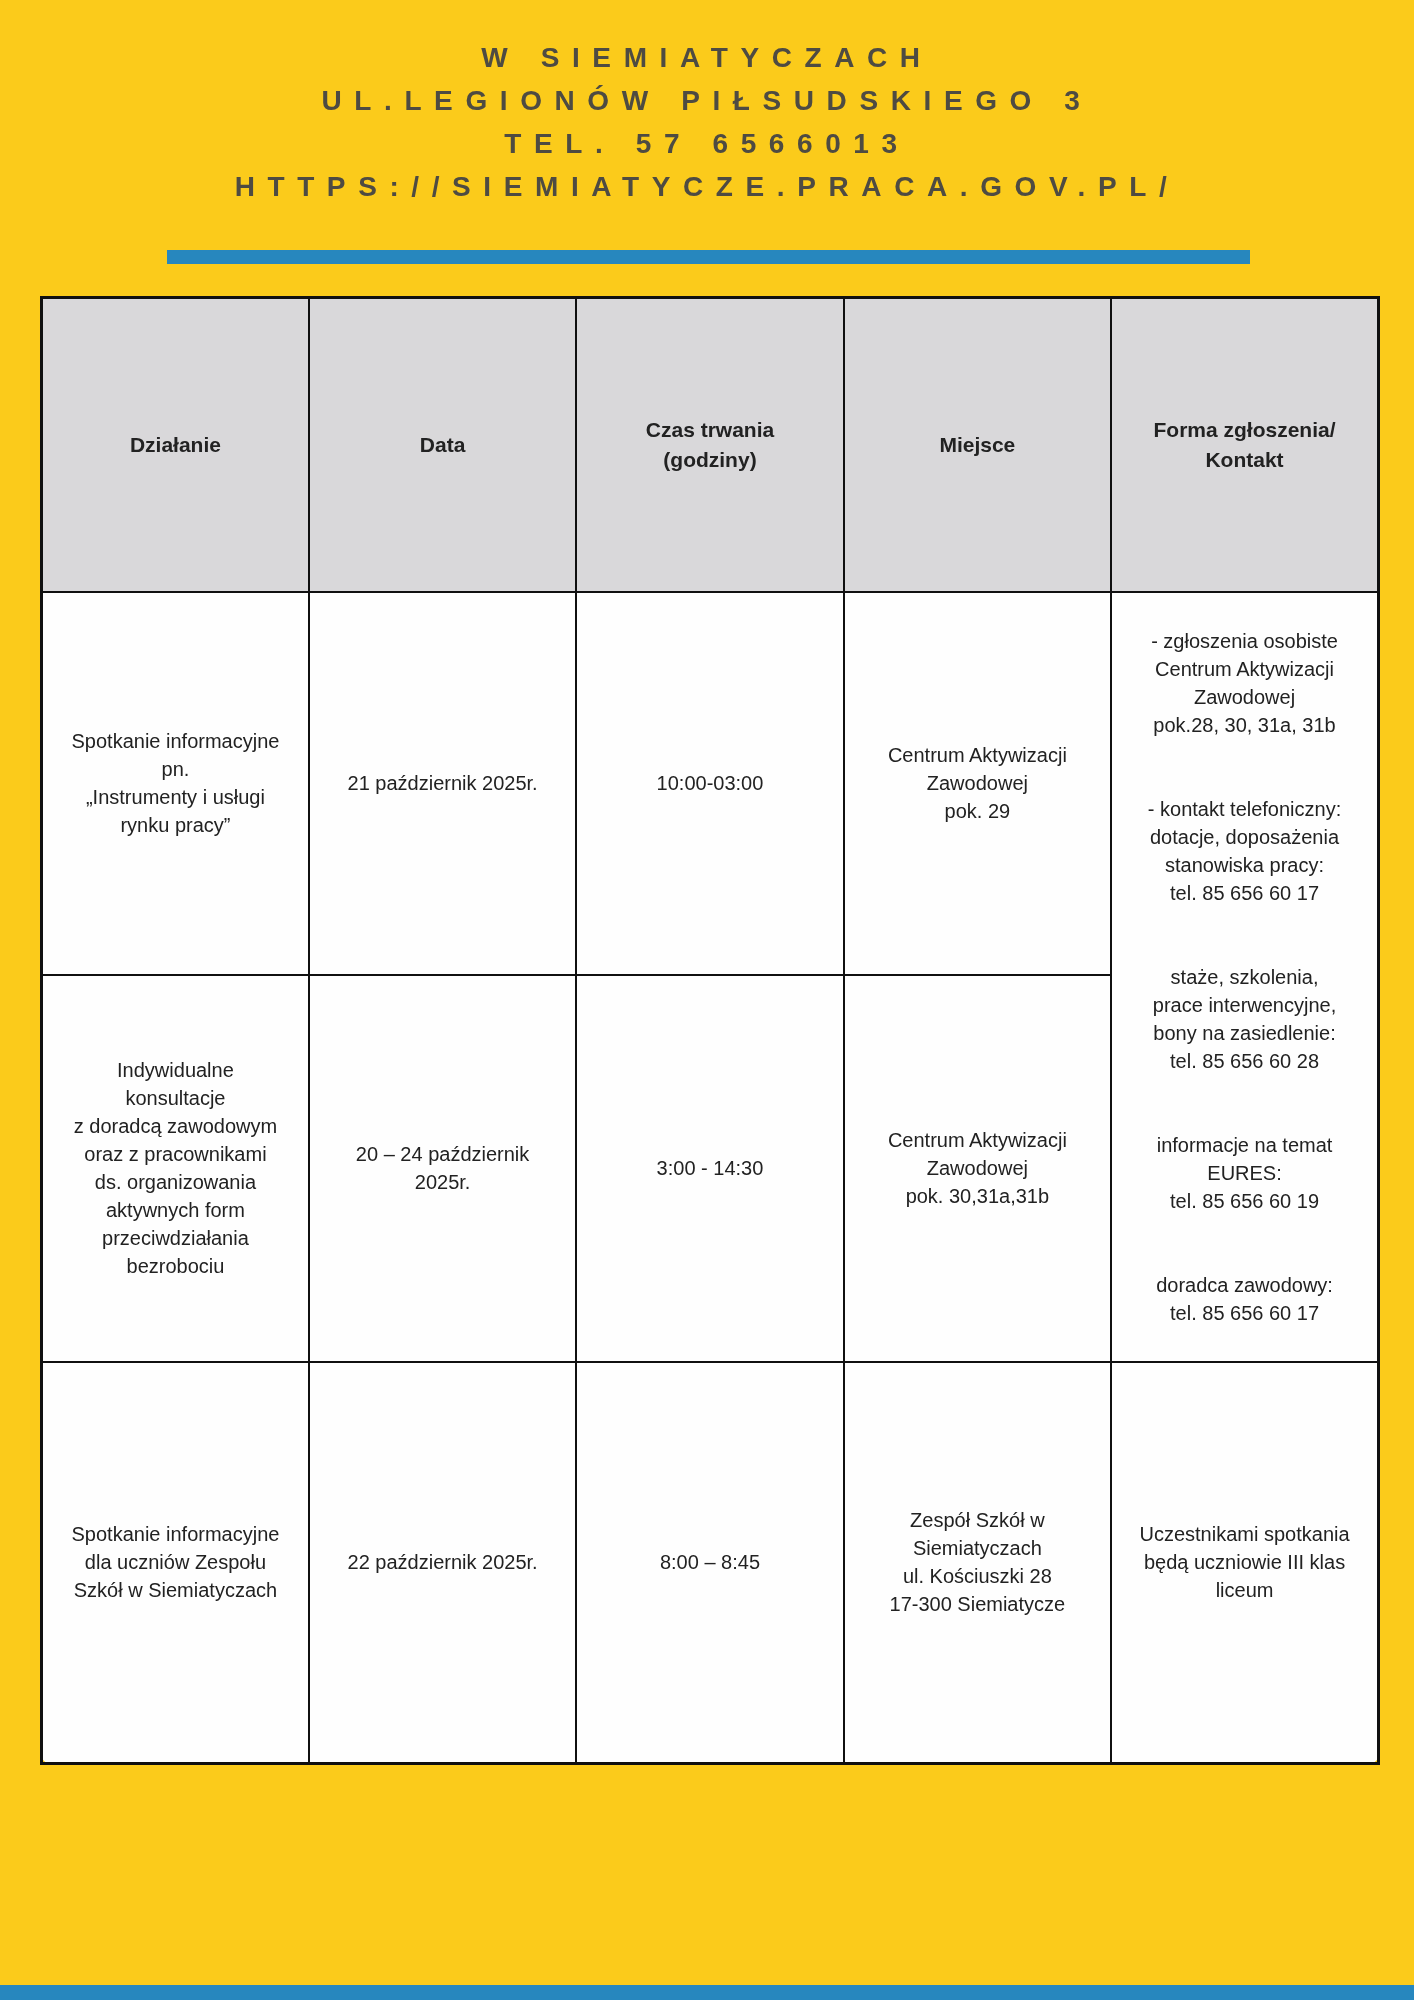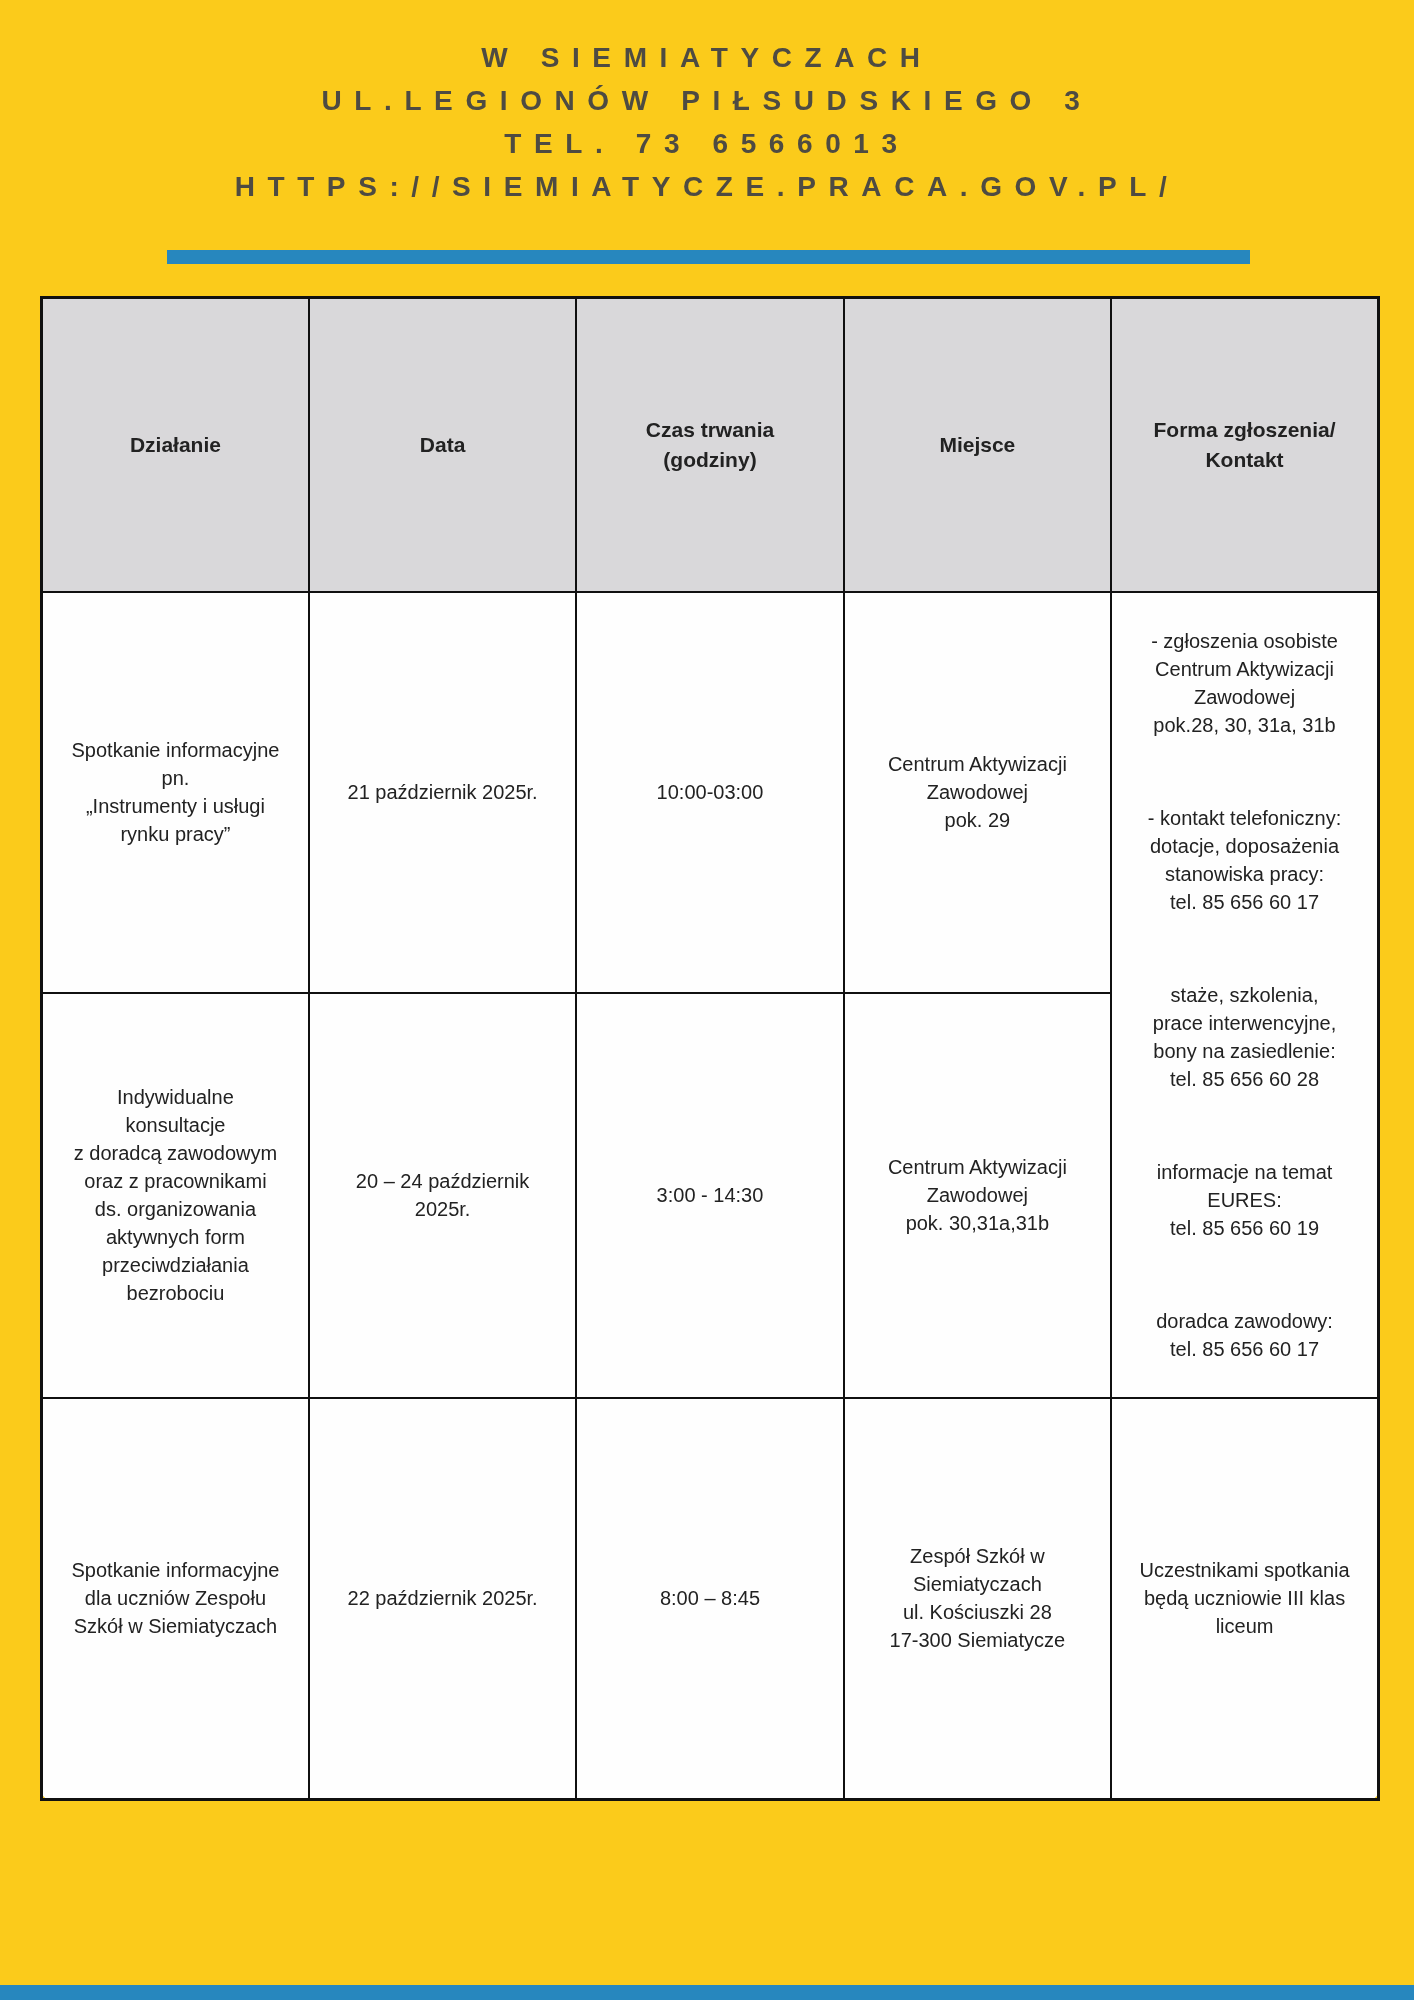--- a/index.html
+++ b/index.html
@@ -64,31 +64,31 @@
   table.schedule{border:3px solid #101010;}
   table.schedule thead th{
     background:#D9D8DA;
     font-weight:700;
     font-size:21px;
   }
   tr.hrow{height:294px;}
   tr.r1{height:368px;}
   tr.r2{height:370px;}
   tr.r3{height:402px;}
-  td.kontakt-cell .para + .para{margin-top:37px;}
+  td.kontakt-cell .para + .para{margin-top:28px;}
 </style>
 </head>
 <body>
 
 <div class="page">
 
   <div class="title-block">
     <div>W SIEMIATYCZACH</div>
     <div>UL.LEGIONÓW PIŁSUDSKIEGO 3</div>
-    <div>TEL. 73 6566013</div>
+    <div>TEL. 57 6566013</div>
     <div>HTTPS://SIEMIATYCZE.PRACA.GOV.PL/</div>
   </div>
 
   <div class="accent-bar"></div>
 
   <table class="schedule">
     <colgroup>
       <col>
         <col>
         <col>

